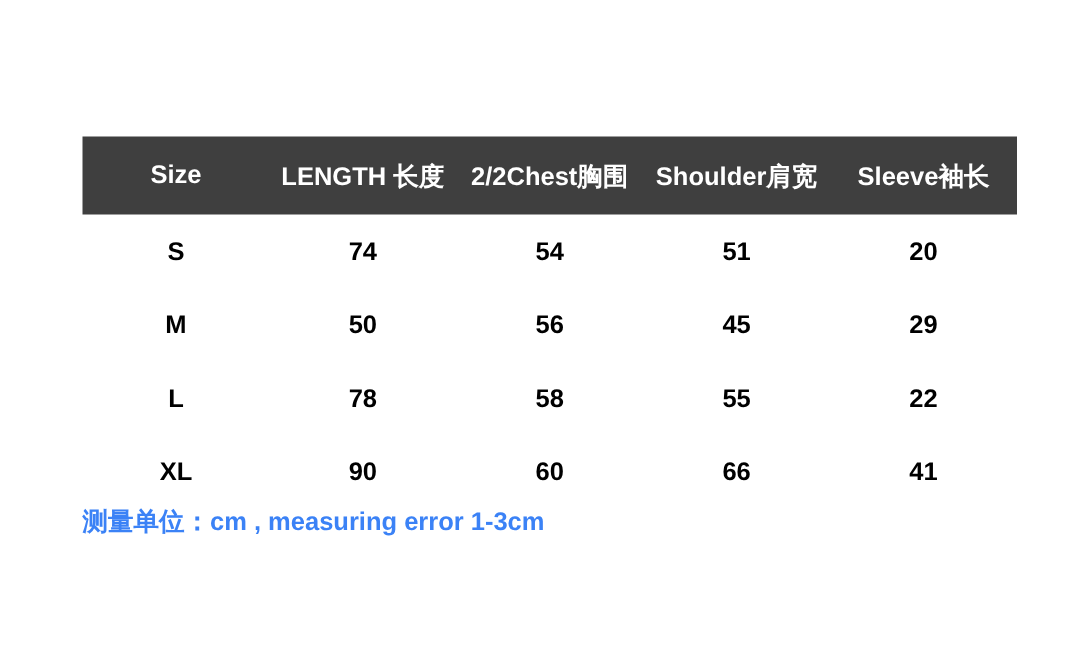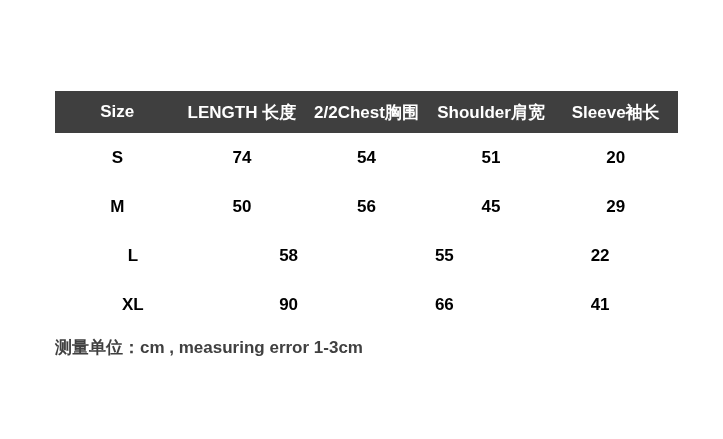--- a/index.html
+++ b/index.html
@@ -12,21 +12,21 @@
     font-family: "Liberation Sans", sans-serif;
   }
   .size-table {
     position: absolute;
     left: 55px;
     top: 91px;
     width: 623px;
   }
   .header-row {
     display: flex;
-    height: 42px;
+    height: 52px;
     align-items: center;
     background: #3f3f3f;
     color: #ffffff;
     font-weight: 700;
     font-size: 17px;
   }
   .data-row {
     display: flex;
     height: 49px;
     align-items: center;
@@ -36,21 +36,21 @@
   }
   .cell {
     flex: 1 1 0;
     text-align: center;
     white-space: nowrap;
   }
   .footnote {
     position: absolute;
     left: 55px;
     top: 336px;
-    color: #404040;
+    color: #3b82f6;
     font-weight: 700;
     font-size: 17px;
     white-space: nowrap;
   }
 </style>
 </head>
 <body>
 
 <div class="size-table">
 
@@ -73,27 +73,29 @@
   <div class="data-row">
     <div class="cell">M</div>
     <div class="cell">50</div>
     <div class="cell">56</div>
     <div class="cell">45</div>
     <div class="cell">29</div>
   </div>
 
   <div class="data-row">
     <div class="cell">L</div>
+    <div class="cell">78</div>
     <div class="cell">58</div>
     <div class="cell">55</div>
     <div class="cell">22</div>
   </div>
 
   <div class="data-row">
     <div class="cell">XL</div>
     <div class="cell">90</div>
+    <div class="cell">60</div>
     <div class="cell">66</div>
     <div class="cell">41</div>
   </div>
 
 </div>
 
 <div class="footnote">测量单位：cm , measuring error 1-3cm</div>
 
 </body></html>

